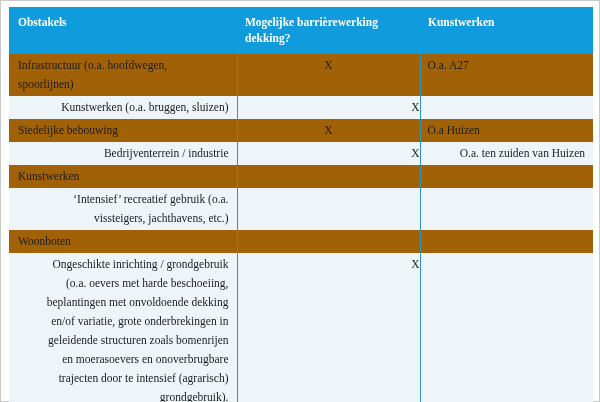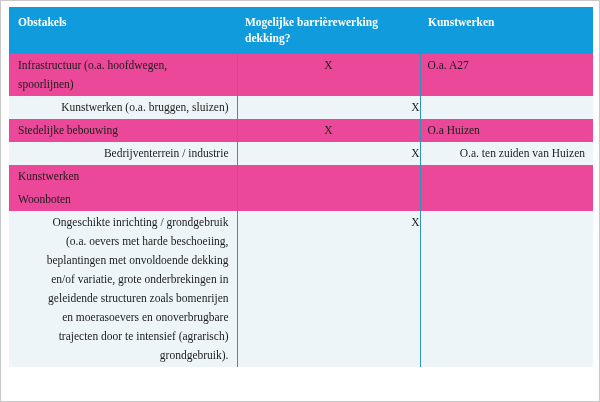--- a/index.html
+++ b/index.html
@@ -48,21 +48,21 @@
   thead th.th-obstacle { padding-left: 9px; }
 
   tbody td {
     vertical-align: top;
     padding: 2px 8px 2px 9px;
     line-height: 19px;
     border: none;
     background: transparent;
   }
   tbody tr.stripe td { background: #eef5f9; text-align: right; }
-  tbody tr.plain td  { background: #ec4899; }
+  tbody tr.plain td  { background: #a16207; }
 
   td.col-barrier {
     border-left: 1px solid #2e94b9;
     text-align: center;
     padding-left: 0;
     padding-right: 0;
   }
   td.col-note {
     border-left: 1px solid #2e94b9;
     padding-left: 7px;
@@ -144,20 +144,32 @@
           <span class="cell-text">Kunstwerken</span>
         </td>
         <td class="col-barrier">
           <span class="cell-text"></span>
         </td>
         <td class="col-note">
           <span class="cell-text"></span>
         </td>
       </tr>
 
+      <tr class="stripe">
+        <td class="col-obstacle">
+          <span class="cell-text">‘Intensief’ recreatief gebruik (o.a.
+vissteigers, jachthavens, etc.)</span>
+        </td>
+        <td class="col-barrier">
+          <span class="cell-text"></span>
+        </td>
+        <td class="col-note">
+          <span class="cell-text"></span>
+        </td>
+      </tr>
 
       <tr class="plain">
         <td class="col-obstacle">
           <span class="cell-text">Woonboten</span>
         </td>
         <td class="col-barrier">
           <span class="cell-text"></span>
         </td>
         <td class="col-note">
           <span class="cell-text"></span>

